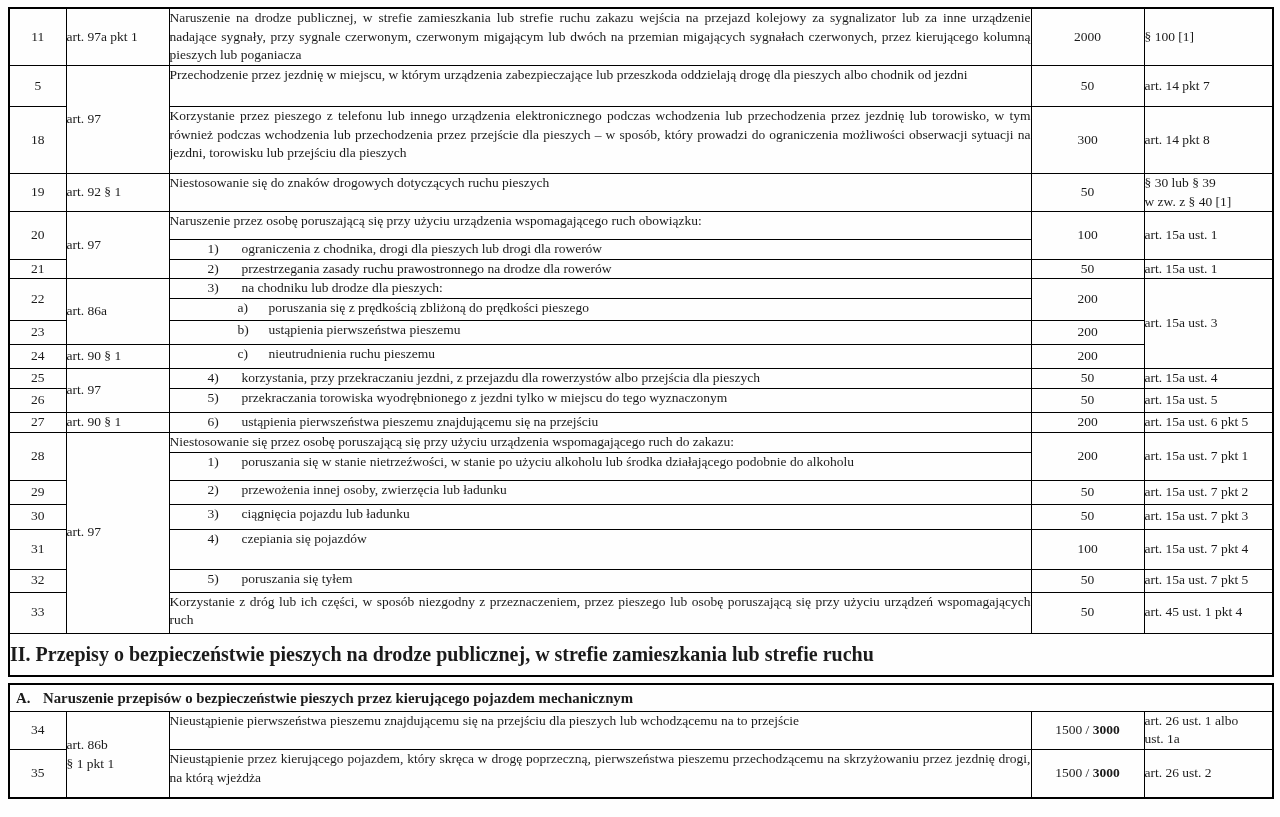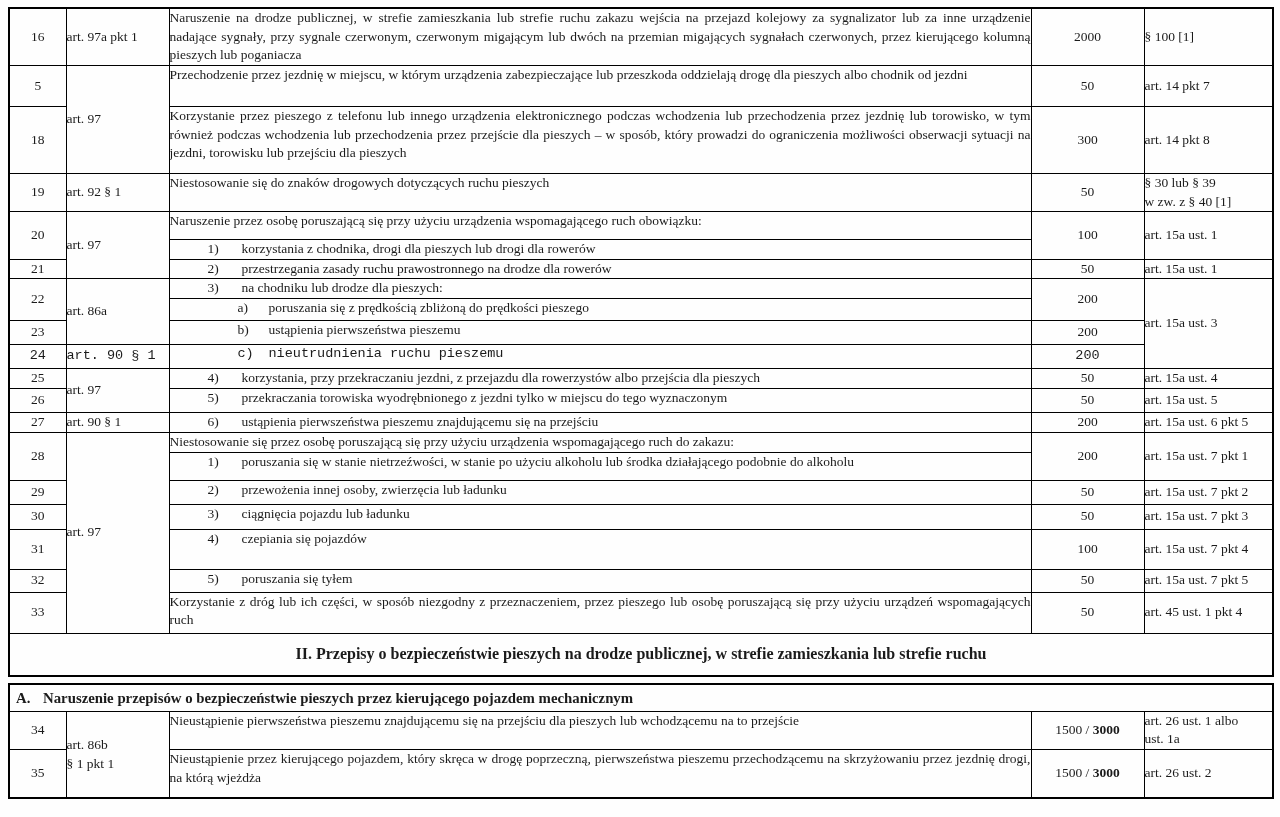--- a/index.html
+++ b/index.html
@@ -36,23 +36,22 @@
   .item { display: flex; align-items: baseline; }
   .item .mk { flex: 0 0 auto; }
   .item.lvl1 { padding-left: 38px; }
   .item.lvl1 .mk { width: 34px; }
   .item.lvl2 { padding-left: 68px; }
   .item.lvl2 .mk { width: 31px; }
   .item.lvl0 { padding-left: 6px; }
   .item.lvl0 .mk { width: 27px; }
   td.full { vertical-align: middle; }
   td.full.section {
-    text-align: center;
     font-weight: bold;
-    font-size: 16px;
+    font-size: 20px;
   }
   td.full.subsection {
     font-weight: bold;
     font-size: 14.8px;
   }
   td.fine b { font-weight: bold; }
 </style>
 </head>
 <body>
 
@@ -61,21 +60,21 @@
   <table class="fines-table t1">
     <colgroup>
       <col style="width:57px">
         <col style="width:103px">
         <col style="width:862px">
         <col style="width:113px">
         <col style="width:129px">
     </colgroup>
     <tbody>
         <tr style="height: 56px;">
-          <td class="no">16</td>
+          <td class="no">11</td>
           <td class="art">art. 97a pkt 1</td>
           <td class="desc justify">Naruszenie na drodze publicznej, w strefie zamieszkania lub strefie ruchu zakazu wejścia na przejazd kolejowy za sygnalizator lub za inne urządzenie nadające sygnały, przy sygnale czerwonym, czerwonym migającym lub dwóch na przemian migających sygnałach czerwonych, przez kierującego kolumną pieszych lub poganiacza</td>
           <td class="fine">2000</td>
           <td class="basis">§ 100 [1]</td>
         </tr>
         <tr style="height: 41px;">
           <td class="no">5</td>
           <td class="art" rowspan="2">art. 97</td>
           <td class="desc justify">Przechodzenie przez jezdnię w miejscu, w którym urządzenia zabezpieczające lub przeszkoda oddzielają drogę dla pieszych albo chodnik od jezdni</td>
           <td class="fine">50</td>
@@ -99,21 +98,21 @@
           <td class="no" rowspan="2">20</td>
           <td class="art" rowspan="3">art. 97</td>
           <td class="desc">Naruszenie przez osobę poruszającą się przy użyciu urządzenia wspomagającego ruch obowiązku:</td>
           <td class="fine" rowspan="2">100</td>
           <td class="basis" rowspan="2">art. 15a ust. 1</td>
         </tr>
         <tr style="height: 19px;">
           <td class="desc">
             <div class="item lvl1">
               <span class="mk">1)</span>
-              <span class="tx">korzystania z chodnika, drogi dla pieszych lub drogi dla rowerów</span>
+              <span class="tx">ograniczenia z chodnika, drogi dla pieszych lub drogi dla rowerów</span>
             </div>
           </td>
         </tr>
         <tr style="height: 19px;">
           <td class="no">21</td>
           <td class="desc">
             <div class="item lvl1">
               <span class="mk">2)</span>
               <span class="tx">przestrzegania zasady ruchu prawostronnego na drodze dla rowerów</span>
             </div>
@@ -144,21 +143,21 @@
         <tr style="height: 24px;">
           <td class="no">23</td>
           <td class="desc">
             <div class="item lvl2">
               <span class="mk">b)</span>
               <span class="tx">ustąpienia pierwszeństwa pieszemu</span>
             </div>
           </td>
           <td class="fine">200</td>
         </tr>
-        <tr style="height: 24px; font-family: Liberation Mono, monospace;">
+        <tr style="height: 24px;">
           <td class="no">24</td>
           <td class="art">art. 90 § 1</td>
           <td class="desc">
             <div class="item lvl2">
               <span class="mk">c)</span>
               <span class="tx">nieutrudnienia ruchu pieszemu</span>
             </div>
           </td>
           <td class="fine">200</td>
         </tr>

